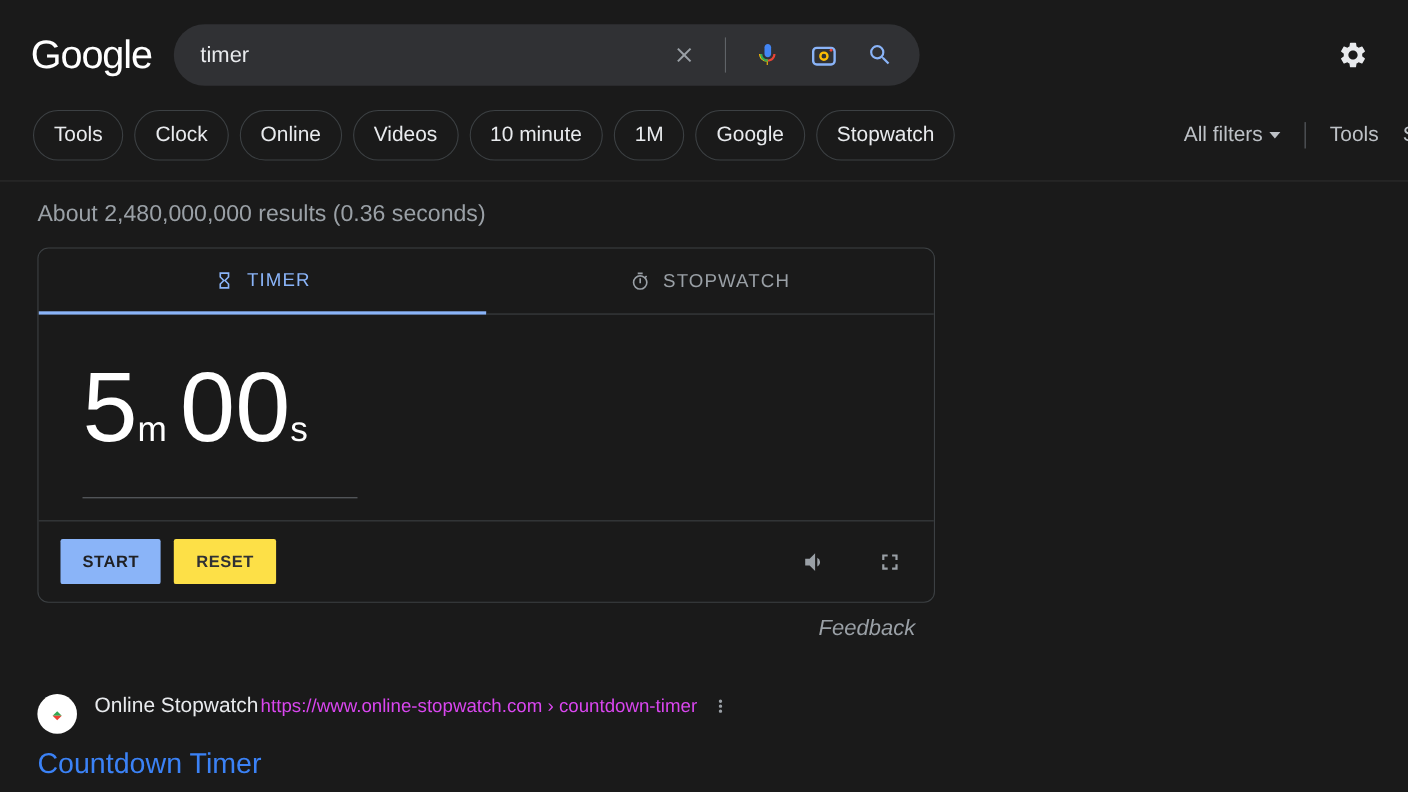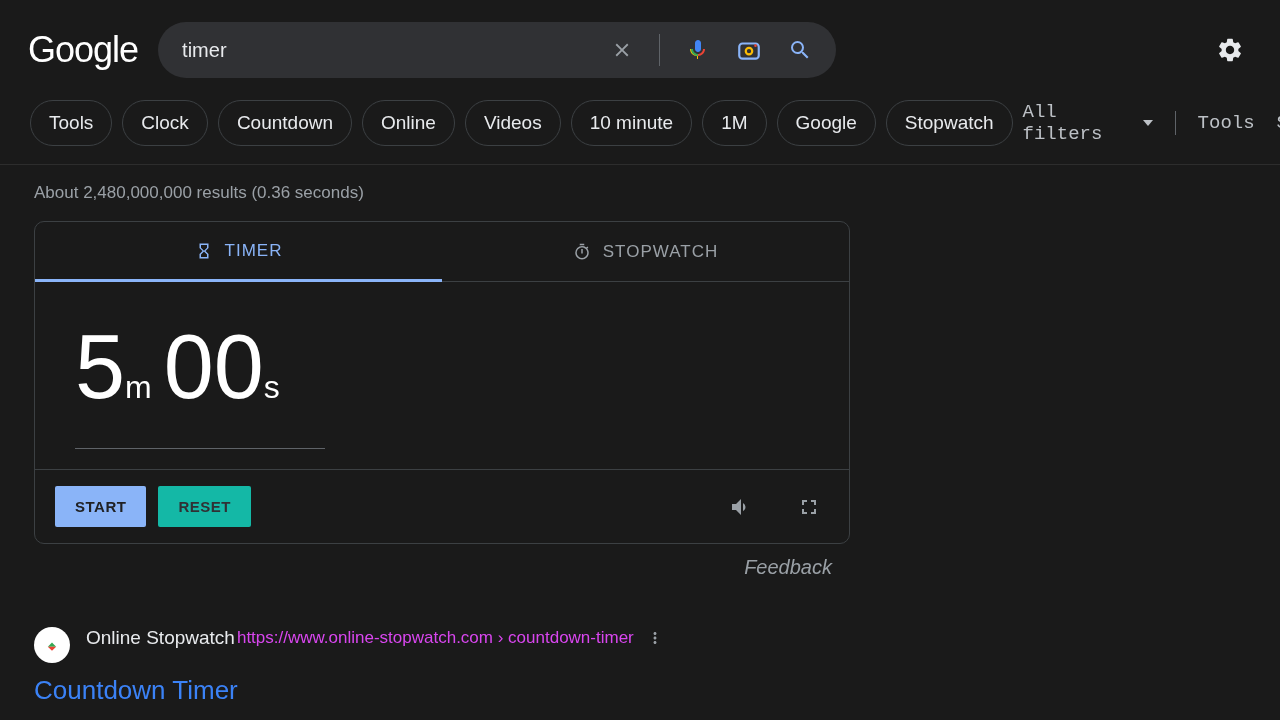--- a/index.html
+++ b/index.html
@@ -78,38 +78,37 @@
     background: transparent;
     cursor: pointer;
     white-space: nowrap;
   }
   .filters-right {
     margin-left: auto;
     display: flex;
     align-items: center;
     gap: 22px;
     padding-right: 0;
-    font-family: Liberation Mono, monospace;
   }
   .filter-text {
     font-size: 19px;
     color: #bdc1c6;
     cursor: pointer;
     display: flex;
     align-items: center;
     gap: 6px;
   }
   .vdivider {
     width: 1px;
     height: 24px;
     background: #5f6368;
   }
   .results-stats {
     padding: 18px 0 18px 34px;
-    font-size: 17px;
+    font-size: 21px;
     color: #9aa0a6;
     border-top: 1px solid #2d2d2d;
   }
   .widget {
     margin-left: 34px;
     width: 816px;
     border: 1px solid #3c4043;
     border-radius: 10px;
     overflow: hidden;
   }
@@ -167,21 +166,21 @@
     letter-spacing: 0.5px;
     border: none;
     cursor: pointer;
     border-radius: 2px;
   }
   .btn-start {
     background: #8ab4f8;
     color: #202124;
   }
   .btn-reset {
-    background: #14b8a6;
+    background: #fde047;
     color: #303134;
   }
   .ctrl-right {
     margin-left: auto;
     display: flex;
     gap: 28px;
   }
   .feedback {
     width: 816px;
     margin-left: 34px;
@@ -276,21 +275,20 @@
       <svg width="28" height="28" viewBox="0 0 24 24">
           <path fill="#e8eaed" d="M19.14 12.94c.04-.3.06-.61.06-.94 0-.32-.02-.64-.07-.94l2.03-1.58a.49.49 0 00.12-.61l-1.92-3.32a.49.49 0 00-.59-.22l-2.39.96c-.5-.38-1.03-.7-1.62-.94l-.36-2.54a.484.484 0 00-.48-.41h-3.84c-.24 0-.43.17-.47.41l-.36 2.54c-.59.24-1.13.57-1.62.94l-2.39-.96c-.22-.08-.47 0-.59.22L2.74 8.87c-.12.21-.08.47.12.61l2.03 1.58c-.05.3-.09.63-.09.94 0 .31.02.64.07.94l-2.03 1.58a.49.49 0 00-.12.61l1.92 3.32c.12.22.37.29.59.22l2.39-.96c.5.38 1.03.7 1.62.94l.36 2.54c.05.24.24.41.48.41h3.84c.24 0 .44-.17.47-.41l.36-2.54c.59-.24 1.13-.56 1.62-.94l2.39.96c.22.08.47 0 .59-.22l1.92-3.32c.12-.22.07-.47-.12-.61l-2.01-1.58zM12 15.6c-1.98 0-3.6-1.62-3.6-3.6s1.62-3.6 3.6-3.6 3.6 1.62 3.6 3.6-1.62 3.6-3.6 3.6z"></path>
         </svg>
     </button>
   </div>
 </div>
 
 <div class="chips">
   <button class="chip">Tools</button>
   <button class="chip">Clock</button>
-  <button class="chip">Countdown</button>
   <button class="chip">Online</button>
   <button class="chip">Videos</button>
   <button class="chip">10 minute</button>
   <button class="chip">1M</button>
   <button class="chip">Google</button>
   <button class="chip">Stopwatch</button>
   <div class="filters-right">
     <div class="filter-text">
       <span>All filters</span>
       <span class="arrow-down"></span>

